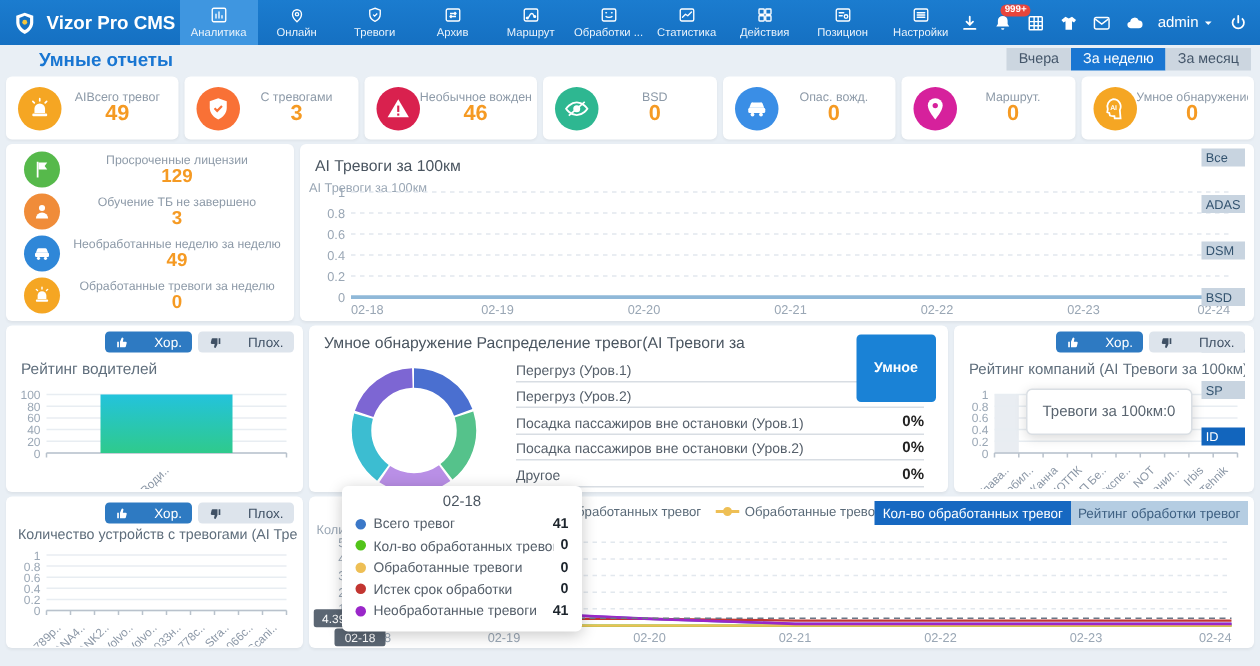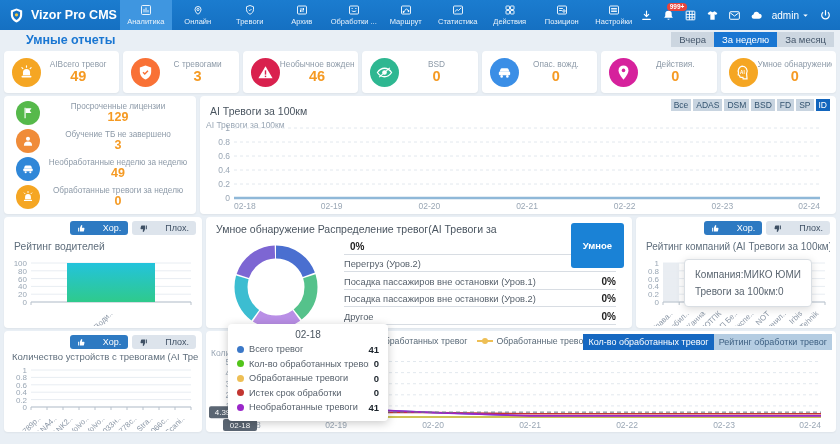--- a/index.html
+++ b/index.html
@@ -49,21 +49,21 @@
   .stats-panel { width:192px; flex:none; padding:3px 0; }
   .stat-row { height:28px; display:flex; align-items:center;justify-content:flex-end; }
   .stat-icon { width:24px; height:24px; border-radius:50%; flex:none; margin-left:12px; display:flex; align-items:center; justify-content:center; }
   .stat-icon svg { width:14px; height:14px; }
   .stat-text { flex:1; text-align:center; min-width:0; }
   .stat-label { font-size:8.2px; color:#8d9aa8; white-space:nowrap; overflow:hidden; }
   .stat-value { font-size:12.5px; font-weight:bold; color:#f59a23; line-height:1; }
 
   
   .ai-panel { flex:1; }
-  .chips { position:absolute; top:3px; right:6px; display:flex; gap:2px; z-index:2; }
+  .chips { position:absolute; top:3px; right:6px; display:flex; gap:19px; z-index:2;flex-direction:column; }
   .chip { font-size:8.5px; padding:1px 3px; background:#c8d4e0; color:#33536f; cursor:pointer; }
   .chip.active { background:#1265bd; color:#fff; }
   .ai-title { position:absolute; top:9px; left:10px; font-size:10.5px; color:#4a5560; }
   .ai-chart { position:absolute; left:4px; right:4px; top:24px; bottom:2px; }
 
   
   .gb-slot { position:absolute; top:4px; right:6px; display:flex; gap:4px; z-index:2; }
   .gb { display:flex; align-items:center; gap:17px; font-size:9px; padding:2px 7px; border:0; border-radius:3px; cursor:pointer; font-family:inherit; }
   .gb svg { width:9px; height:9px; }
   .gb.good { background:#2e7ac2; color:#fff; }
@@ -155,36 +155,36 @@
             <path d="M14 8l2 2-2 2M10 16l-2-2 2-2" stroke-linejoin="round"></path>
             <path d="M8 10h8M8 14h8"></path>
           </svg>
         </span>
         <span class="nv-label">Архив</span>
       </div>
       <div class="nav-item">
         <span>
           <svg viewBox="0 0 24 24" fill="none" stroke="#fff" stroke-width="1.8">
             <rect x="3" y="4" width="18" height="16" rx="2"></rect>
-            <path d="M8 9h.5M15.5 9h.5" stroke-linecap="round" stroke-width="2.2"></path>
-            <path d="M8 14c1.3 1.5 6.7 1.5 8 0" stroke-linecap="round"></path>
-          </svg>
-        </span>
-        <span class="nv-label">Обработки ...</span>
-      </div>
-      <div class="nav-item">
-        <span>
-          <svg viewBox="0 0 24 24" fill="none" stroke="#fff" stroke-width="1.8">
-            <rect x="3" y="4" width="18" height="16" rx="2"></rect>
             <path d="M7 16c4 0 2-6 6-6 3 0 2 4 4 4" stroke-linecap="round"></path>
             <circle cx="7" cy="16" r="1.2" fill="#fff"></circle>
             <circle cx="17" cy="14" r="1.2" fill="#fff"></circle>
           </svg>
         </span>
         <span class="nv-label">Маршрут</span>
+      </div>
+      <div class="nav-item">
+        <span>
+          <svg viewBox="0 0 24 24" fill="none" stroke="#fff" stroke-width="1.8">
+            <rect x="3" y="4" width="18" height="16" rx="2"></rect>
+            <path d="M8 9h.5M15.5 9h.5" stroke-linecap="round" stroke-width="2.2"></path>
+            <path d="M8 14c1.3 1.5 6.7 1.5 8 0" stroke-linecap="round"></path>
+          </svg>
+        </span>
+        <span class="nv-label">Обработки ...</span>
       </div>
       <div class="nav-item">
         <span>
           <svg viewBox="0 0 24 24" fill="none" stroke="#fff" stroke-width="1.8">
             <rect x="3" y="4" width="18" height="16" rx="2"></rect>
             <path d="M6 15l4-4 3 2 5-5" stroke-linecap="round" stroke-linejoin="round"></path>
           </svg>
         </span>
         <span class="nv-label">Статистика</span>
       </div>
@@ -348,21 +348,21 @@
       </div>
     </div>
     <div class="kpi-card">
       <span class="kpi-icon" style="background: rgb(214, 33, 156);">
         <svg viewBox="0 0 24 24" fill="#fff">
           <path d="M12 2a7 7 0 00-7 7c0 5 7 13 7 13s7-8 7-13a7 7 0 00-7-7z"></path>
           <circle cx="12" cy="9" r="2.5" fill="#d6219c"></circle>
         </svg>
       </span>
       <div class="kpi-text">
-        <div class="kpi-label">Действия.</div>
+        <div class="kpi-label">Маршрут.</div>
         <div class="kpi-value">0</div>
       </div>
     </div>
     <div class="kpi-card">
       <span class="kpi-icon" style="background: rgb(245, 166, 35);">
         <svg viewBox="0 0 24 24" fill="none" stroke="#fff" stroke-width="1.7">
           <path d="M10 3a7 7 0 016.3 10.3L17 21h-5.5l-.3-2H10a7 7 0 01-3-.7L6.4 16l-1.9-.8.5-2.9A7 7 0 0110 3z"></path>
           <text x="7.2" y="13.5" font-size="6.5" fill="#fff" stroke="none" font-weight="bold">AI</text>
         </svg>
       </span>
@@ -520,20 +520,21 @@
           <svg width="100" height="100" viewBox="0 0 100 100">
             <circle cx="50" cy="50" r="35" fill="none" stroke="#4a6fd0" stroke-width="13" stroke-dasharray="42.482297150257104 219.9114857512855" stroke-dashoffset="0" transform="rotate(-90 50 50)"></circle>
             <circle cx="50" cy="50" r="35" fill="none" stroke="#55c28b" stroke-width="13" stroke-dasharray="42.482297150257104 219.9114857512855" stroke-dashoffset="-43.982297150257104" transform="rotate(-90 50 50)"></circle>
             <circle cx="50" cy="50" r="35" fill="none" stroke="#b98fe6" stroke-width="13" stroke-dasharray="42.482297150257104 219.9114857512855" stroke-dashoffset="-87.96459430051421" transform="rotate(-90 50 50)"></circle>
             <circle cx="50" cy="50" r="35" fill="none" stroke="#3cbdd1" stroke-width="13" stroke-dasharray="42.482297150257104 219.9114857512855" stroke-dashoffset="-131.94689145077132" transform="rotate(-90 50 50)"></circle>
             <circle cx="50" cy="50" r="35" fill="none" stroke="#7d66d3" stroke-width="13" stroke-dasharray="42.482297150257104 219.9114857512855" stroke-dashoffset="-175.92918860102841" transform="rotate(-90 50 50)"></circle>
           </svg>
         </div>
       <div class="smart-rows" id="smart-rows">
           <div class="smart-row">
+            <span class="sr-label">Перегруз (Уров.1)</span>
             <span class="sr-value">0%</span>
           </div>
           <div class="smart-row">
             <span class="sr-label">Перегруз (Уров.2)</span>
             <span class="sr-value">0%</span>
           </div>
           <div class="smart-row">
             <span class="sr-label">Посадка пассажиров вне остановки (Уров.1)</span>
             <span class="sr-value">0%</span>
           </div>
@@ -600,21 +601,20 @@
           <text x="66.5" y="57" font-size="7.8" fill="#8b97a6" text-anchor="end" font-family="Liberation Sans, DejaVu Sans, sans-serif" transform="rotate(-45 66.5 57)">Жанна</text>
           <text x="82.69999999999999" y="57" font-size="7.8" fill="#8b97a6" text-anchor="end" font-family="Liberation Sans, DejaVu Sans, sans-serif" transform="rotate(-45 82.69999999999999 57)">ЮТПК</text>
           <text x="98.89999999999999" y="57" font-size="7.8" fill="#8b97a6" text-anchor="end" font-family="Liberation Sans, DejaVu Sans, sans-serif" transform="rotate(-45 98.89999999999999 57)">ИП Бе..</text>
           <text x="115.1" y="57" font-size="7.8" fill="#8b97a6" text-anchor="end" font-family="Liberation Sans, DejaVu Sans, sans-serif" transform="rotate(-45 115.1 57)">Экспе..</text>
           <text x="131.3" y="57" font-size="7.8" fill="#8b97a6" text-anchor="end" font-family="Liberation Sans, DejaVu Sans, sans-serif" transform="rotate(-45 131.3 57)">NOT</text>
           <text x="147.5" y="57" font-size="7.8" fill="#8b97a6" text-anchor="end" font-family="Liberation Sans, DejaVu Sans, sans-serif" transform="rotate(-45 147.5 57)">Данил..</text>
           <text x="163.7" y="57" font-size="7.8" fill="#8b97a6" text-anchor="end" font-family="Liberation Sans, DejaVu Sans, sans-serif" transform="rotate(-45 163.7 57)">Irbis</text>
           <text x="179.9" y="57" font-size="7.8" fill="#8b97a6" text-anchor="end" font-family="Liberation Sans, DejaVu Sans, sans-serif" transform="rotate(-45 179.9 57)">Tehnik</text>
         </svg></div>
     <div class="co-tooltip">
-      <div>Компания:МИКО ЮМИ</div>
       <div>Тревоги за 100км:0</div>
     </div>
   </div>
 </div>
 
 <div class="row row4">
   <div class="panel dev-panel">
     <div class="gb-slot">
         <button class="gb good">
           <span style="display: flex;">

